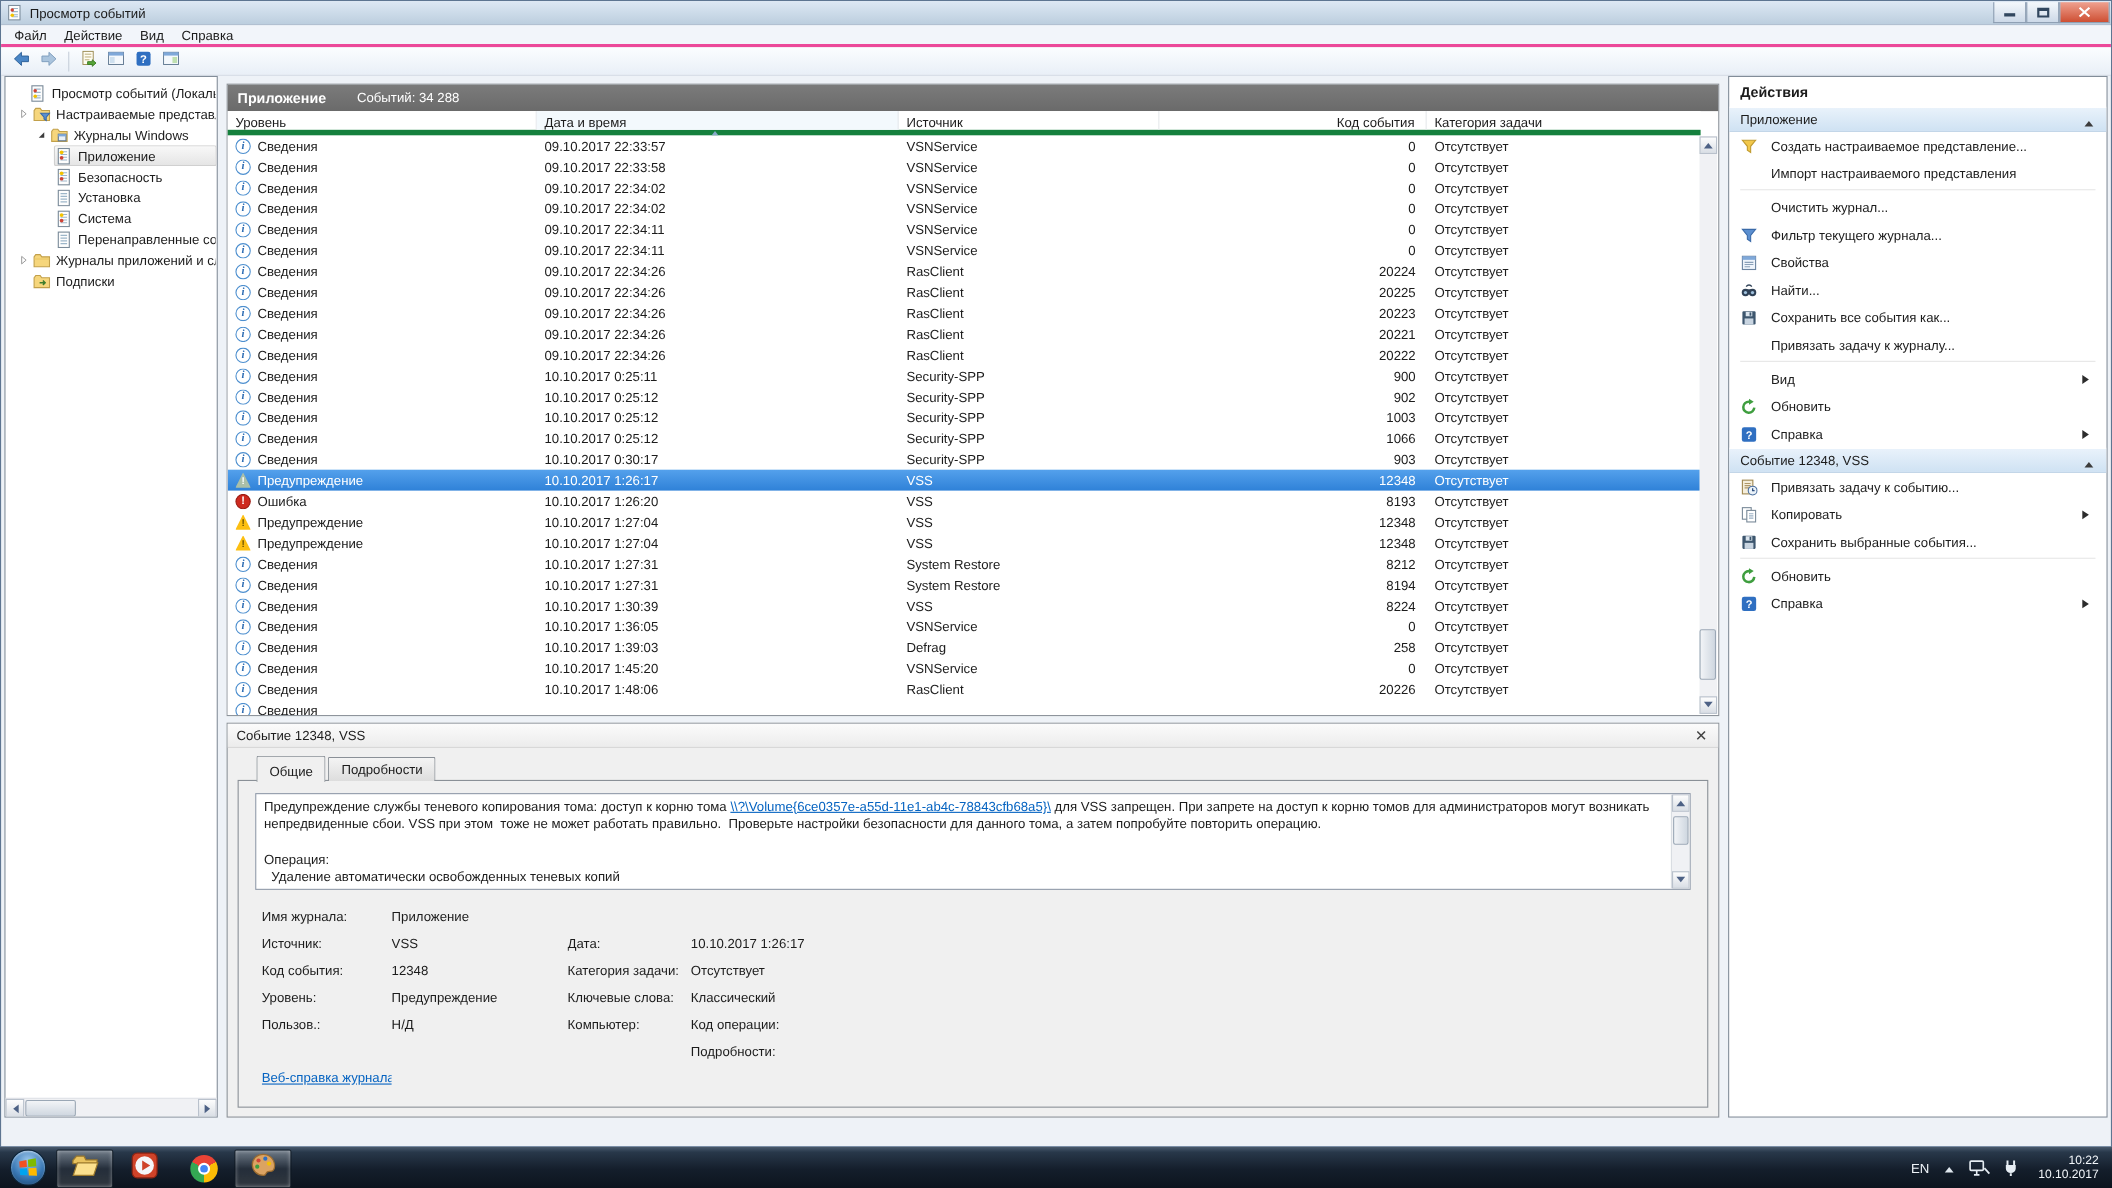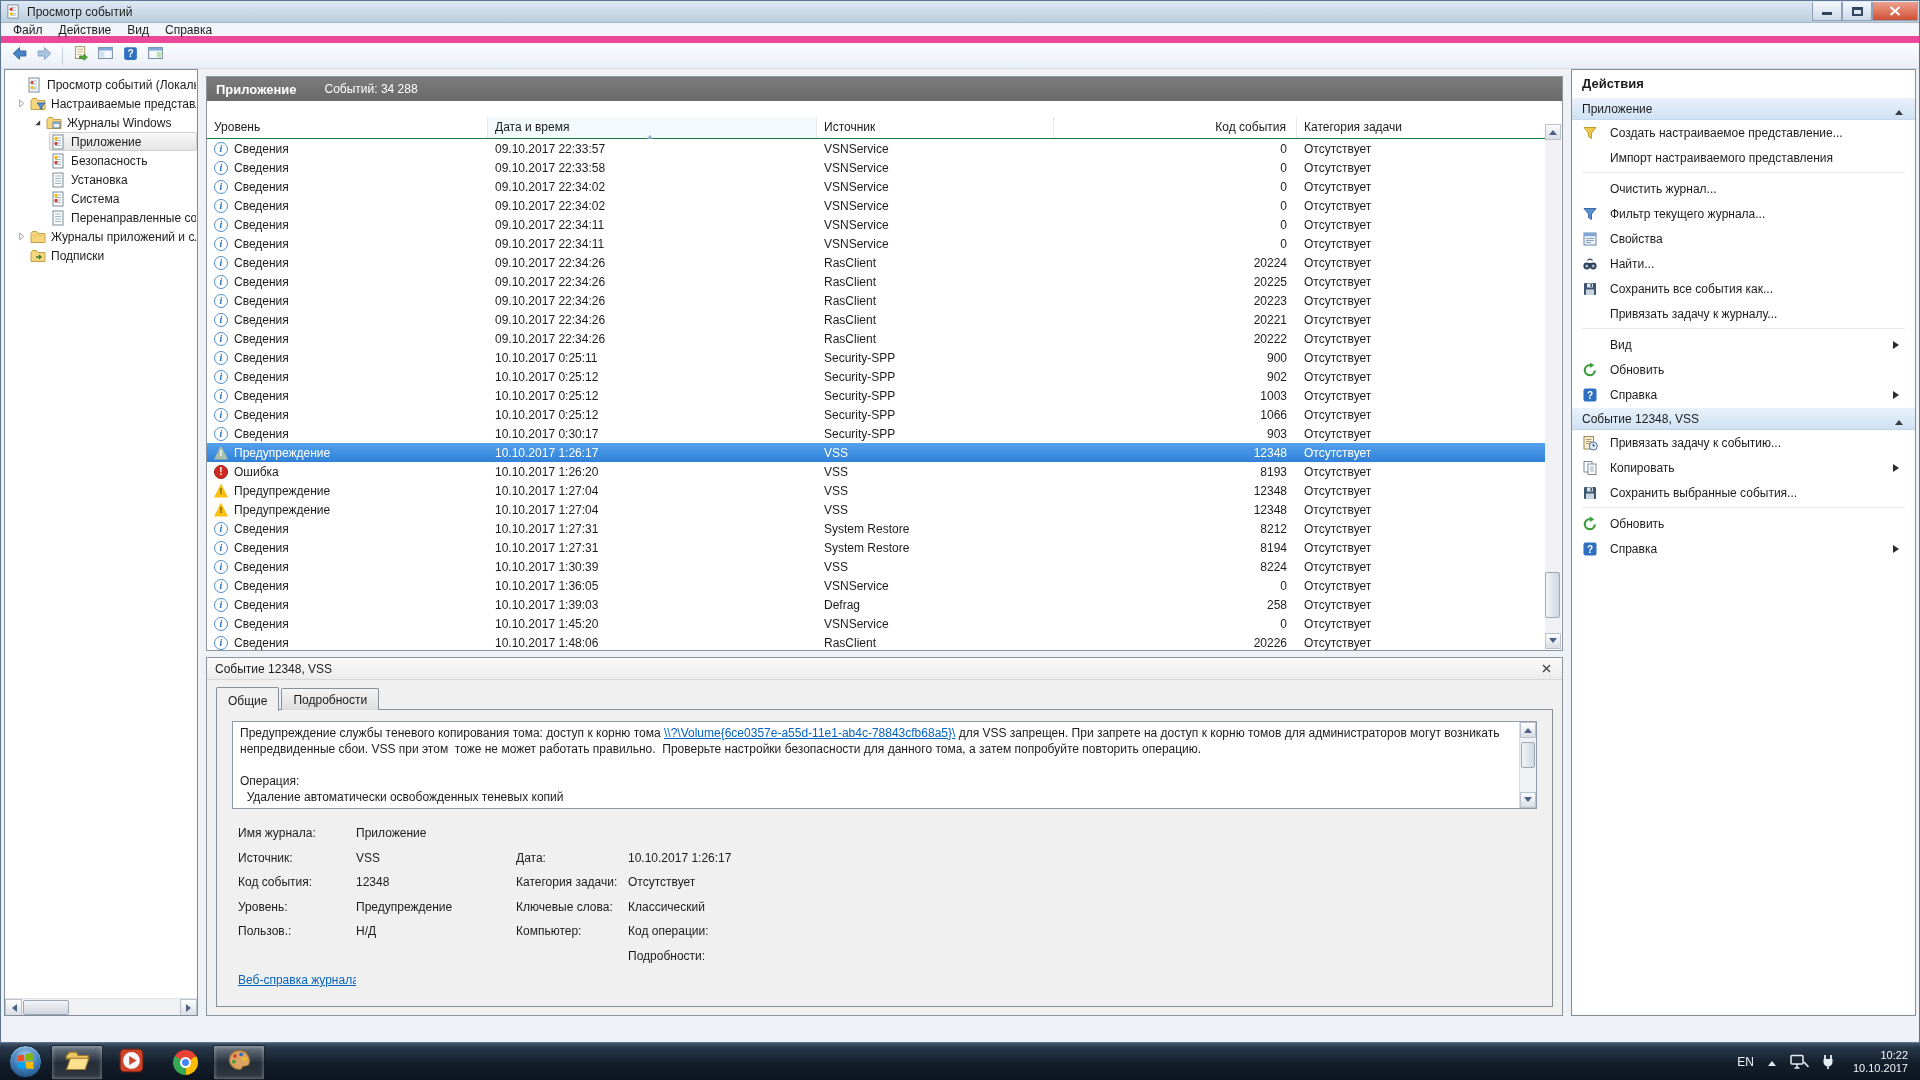--- a/index.html
+++ b/index.html
@@ -11,21 +11,21 @@
   .titlebar .appicon { width:15px; height:15px; margin-right:6px; }
   .titlebar .title { font-size:12px; color:#1c1c1c; flex:1; white-space:nowrap; }
   .winbtns { display:flex; margin:1px 1px 0 0; align-self:flex-start; }
   .winbtn { width:30px; height:19px; border:1px solid #8fa0b4; border-top:none; background:linear-gradient(#f4f8fc,#cdd9e8); position:relative; margin-left:0; }
   .winbtn.close { width:46px; background:linear-gradient(#efa18f,#ce4f33); }
   .winbtn .g-min { position:absolute; left:9px; bottom:5px; width:10px; height:3px; background:#32475f; }
   .winbtn .g-max { position:absolute; left:9px; top:5px; width:11px; height:9px; border:2px solid #32475f; border-top-width:3px; }
   .winbtn svg { position:absolute; left:50%; top:50%; transform:translate(-50%,-50%); }
 
   
-  .menubar { height:20px; background:#f2f5fa; border-bottom:7px solid #ec4899; display:flex; align-items:center; padding-left:4px; }
+  .menubar { height:20px; background:#f2f5fa; border-bottom:3px solid #ec4899; display:flex; align-items:center; padding-left:4px; }
   .menu-item { font-size:12px; color:#1c1c1c; padding:2px 8px; }
   .toolbar { height:26px; background:linear-gradient(#fbfdff,#e9eff7); border-bottom:1px solid #d6dde6; display:flex; align-items:center; padding-left:6px; }
   .tbtn { width:24px; height:22px; display:flex; align-items:center; justify-content:center; margin-right:1px; }
   .tbtn svg { width:17px; height:17px; }
   .tsep { width:1px; height:18px; background:#c6cfda; margin:0 5px; }
 
   
   .workspace { position:absolute; left:3px; right:3px; top:68px; bottom:26px; display:flex; }
 
   
@@ -48,21 +48,21 @@
   .tri-down  { border:4px solid transparent; border-top:5px solid #4d6185; margin-top:3px;}
   .hthumb { width:46px; height:15px; margin:1px 0 0 1px; background:linear-gradient(#f2f4f7,#cfd7e0); border:1px solid #9aa7b5; border-radius:2px; }
 
   
   .center { flex:1; min-width:0; display:flex; flex-direction:column; margin:0 8px; }
   .center-gap { height:7px; flex:none; }
   .list-panel { border:1px solid #8e949c; background:#fff; height:575px; flex:none; display:flex; flex-direction:column; position:relative; }
   .log-bar { height:24px; flex:none; background:linear-gradient(#7b7b7b,#6a6a6a); display:flex; align-items:center; padding-left:9px; }
   .log-bar .lb-title { color:#fff; font-size:13px; font-weight:bold; }
   .log-bar .lb-count { color:#fff; font-size:12px; margin-left:28px; }
-  .list-header { height:22px; flex:none; display:flex; background:#fff; border-bottom:1px solid #15803d; position:relative; margin-right:16px;margin-top:16px; }
+  .list-header { height:22px; flex:none; display:flex; background:#fff; border-bottom:5px solid #15803d; position:relative; margin-right:16px; }
   .hcol { font-size:12px; color:#1c1c1c; line-height:21px; padding-left:7px; border-right:1px solid #e5e8eb; white-space:nowrap; overflow:hidden; }
   .hcol:nth-child(1){ width:281px; }
   .hcol:nth-child(2){ width:329px; background:#f3f9fd; }
   .hcol:nth-child(3){ width:237px; }
   .hcol:nth-child(4){ width:243px; text-align:right; padding-right:10px; }
   .hcol:nth-child(5){ flex:1; border-right:none; }
   .sort-arrow { position:absolute; left:440px; top:1px; }
   .rows { flex:1; overflow:hidden; background:#fff; margin-right:16px; }
   .row { height:19px; display:flex; align-items:center; font-size:12px; color:#1c1c1c; white-space:nowrap; }
   .row .c0 { width:281px; display:flex; align-items:center; overflow:hidden; }
@@ -80,21 +80,21 @@
   .vthumb { position:absolute; left:0; width:15px; margin-left:0; background:linear-gradient(90deg,#f2f4f7,#cfd7e0); border:1px solid #9aa7b5; border-radius:2px; }
 
   
   .details-gap { height:6px; flex:none; }
   .details-panel { flex:1; border:1px solid #8e949c; background:#f0f0f0; display:flex; flex-direction:column; min-height:0; }
   .details-header { height:22px; flex:none; background:linear-gradient(#fbfbfb,#ececec); border-bottom:1px solid #d8d8d8; display:flex; align-items:center; padding:0 8px; }
   .details-header .dh-title { font-size:12px; color:#1c1c1c; flex:1; }
   .dh-close { width:16px; height:16px; display:flex; align-items:center; justify-content:center; font-size:12px; color:#333; }
   .tabstrip { height:30px; flex:none; display:flex; align-items:flex-end; padding-left:9px; position:relative; z-index:2; }
   .tab { font-size:12px; color:#1c1c1c; padding:4px 11px 3px; border:1px solid #8a9097; border-bottom:none; background:linear-gradient(#f4f4f4,#dddddd); margin-right:2px; border-radius:2px 2px 0 0; }
-  .tab.active { background:#f0f0f0; padding-top:6px; position:relative; top:1px; }
+  .tab.active { background:#f0f0f0; padding-top:6px; position:relative; top:1px;margin-left:17px; }
   .tab-box { flex:1; margin:0 9px 8px 9px; border:1px solid #8a9097; position:relative; z-index:1; margin-top:-1px; background:#f0f0f0; min-height:0; }
   .descbox { position:absolute; left:15px; right:15px; top:11px; height:88px; background:#fff; border:1px solid #8f99a8; font-size:12px; line-height:16px; color:#1c1c1c; padding:3px 24px 3px 7px; overflow:hidden; white-space:pre-wrap; }
   .descbox a, .weblink { color:#0563c1; text-decoration:underline; }
   .op-label { margin-top:16px; }
   .desc-scroll { position:absolute; right:0; top:0; bottom:0; width:17px; background:#f0f1f4; border-left:1px solid #d9dde2; }
   .desc-scroll .sb-btn { width:16px; height:16px; }
   .desc-thumb { position:absolute; top:20px; left:1px; width:14px; height:26px; background:linear-gradient(90deg,#f2f4f7,#cfd7e0); border:1px solid #9aa7b5; border-radius:2px; }
   .desc-down { position:absolute; bottom:0; }
   .fields { position:absolute; left:21px; top:116px; right:20px; display:grid; grid-template-columns:118px 160px 112px auto; grid-auto-rows:24.5px; font-size:12px; color:#1c1c1c; align-items:start; }
   .fields div { white-space:nowrap; overflow:hidden; }

